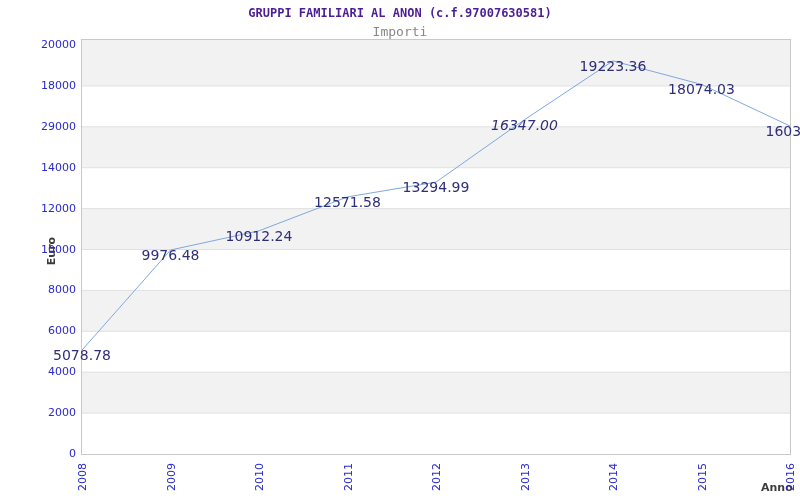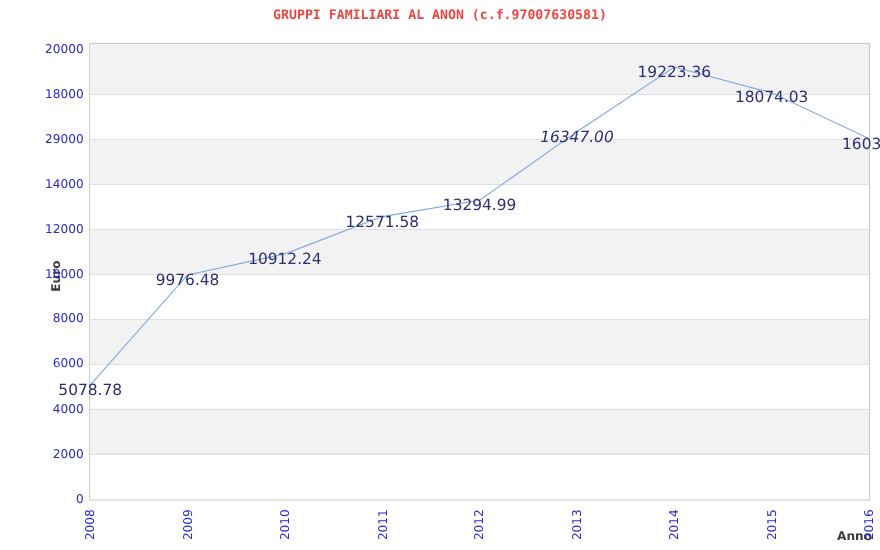--- a/index.html
+++ b/index.html
@@ -1,21 +1,21 @@
 <!DOCTYPE html>
 <html><head>
 <meta charset="utf-8">
 <style>
   html, body { margin: 0; padding: 0; }
   body { width: 800px; height: 500px; background: #ffffff; font-family: "DejaVu Sans", sans-serif; }
   .page { position: relative; width: 800px; height: 500px; overflow: hidden; background: #ffffff; }
   .title {
     position: absolute; top: 6px; left: 0; width: 100%; text-align: center;
     font-family: "DejaVu Sans Mono", monospace; font-weight: bold; font-size: 12px;
-    color: #ef4444; letter-spacing: 0px;
+    color: #4c1d95; letter-spacing: 0px;
   }
   .subtitle {
     position: absolute; top: 24px; left: 0; width: 100%; text-align: center;
     font-family: "DejaVu Sans Mono", monospace; font-size: 13px; color: #878787;
   }
   .plot {
     position: absolute; left: 81px; top: 39px; width: 710px; height: 416px;
     border: 1px solid #c9c9c9; box-sizing: border-box; background: #ffffff;
   }
   .plot svg { display: block; }
@@ -39,20 +39,21 @@
   .xlabel {
     position: absolute; left: 761px; top: 481px; font-size: 11px; font-weight: bold;
     color: #3c3c3c; white-space: nowrap;
   }
 </style>
 </head>
 <body>
 
 <div class="page" id="page">
   <div class="title">GRUPPI FAMILIARI AL ANON (c.f.97007630581)</div>
+  <div class="subtitle">Importi</div>
   <div class="plot">
     <svg id="plot-svg" width="708" height="414" viewBox="0 0 708 414">
         <rect x="0" y="0.0" width="708" height="45.9" fill="#f2f2f2"></rect>
         <rect x="0" y="45.9" width="708" height="40.9" fill="#ffffff"></rect>
         <rect x="0" y="86.8" width="708" height="40.9" fill="#f2f2f2"></rect>
         <rect x="0" y="127.7" width="708" height="40.9" fill="#ffffff"></rect>
         <rect x="0" y="168.6" width="708" height="40.9" fill="#f2f2f2"></rect>
         <rect x="0" y="209.5" width="708" height="40.9" fill="#ffffff"></rect>
         <rect x="0" y="250.4" width="708" height="40.9" fill="#f2f2f2"></rect>
         <rect x="0" y="291.3" width="708" height="40.9" fill="#ffffff"></rect>

